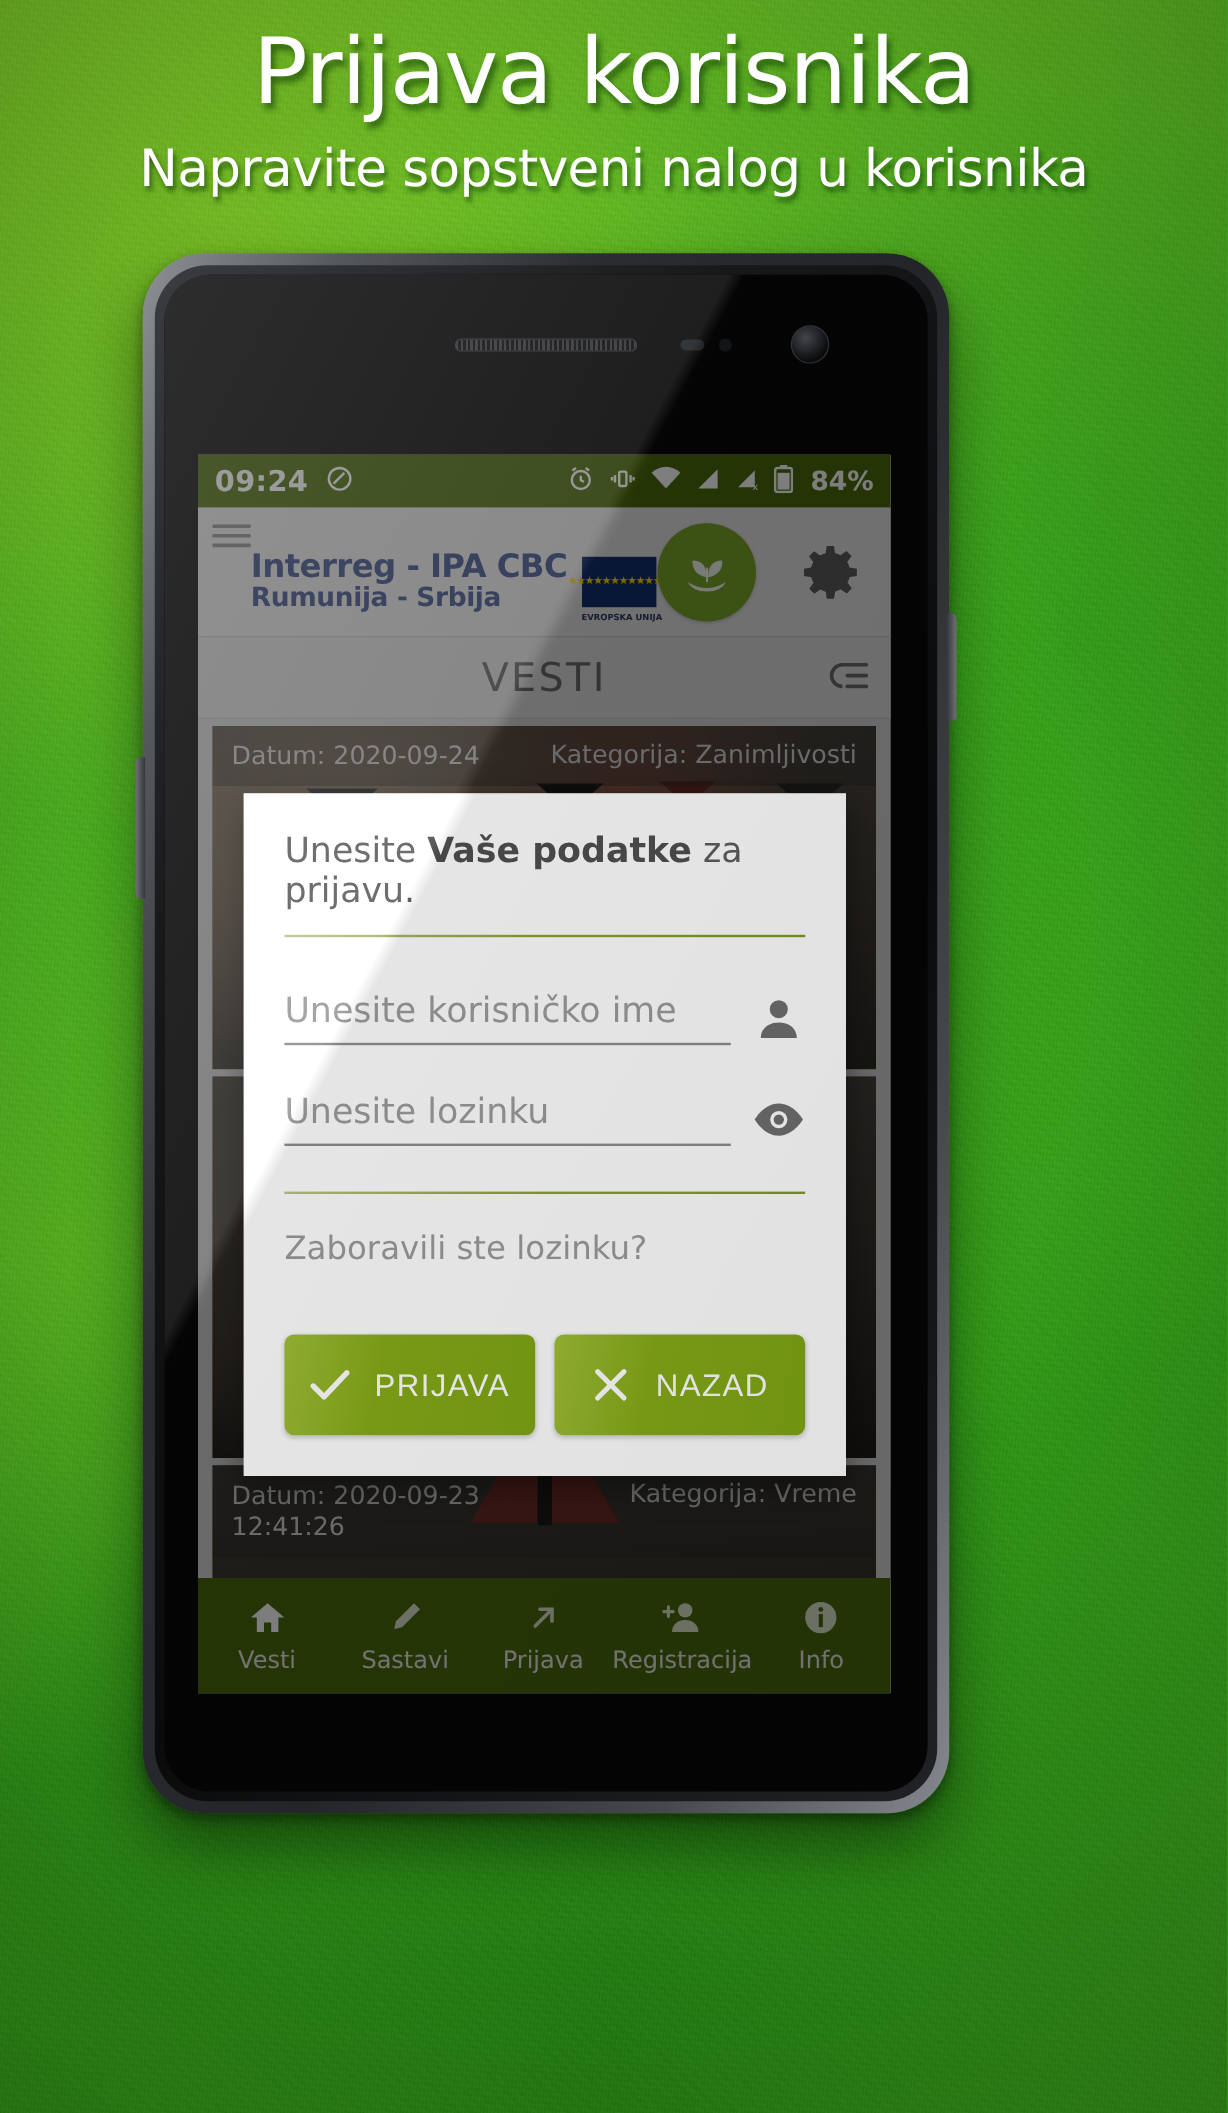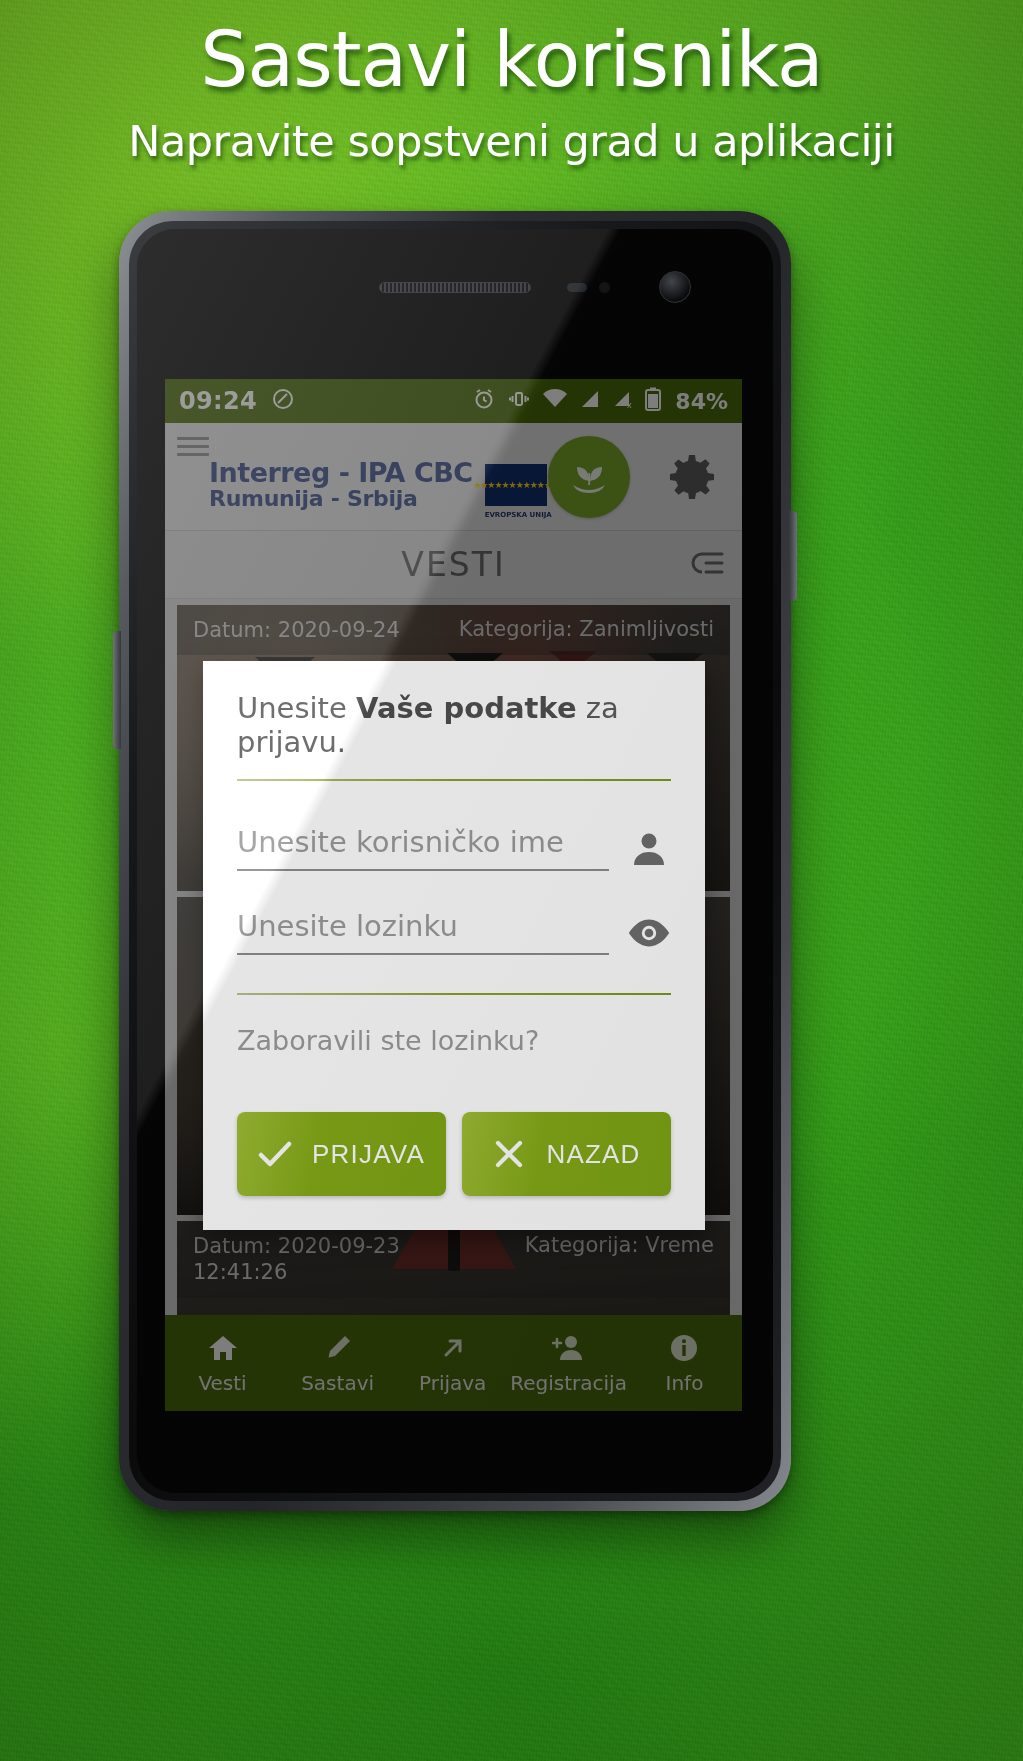--- a/index.html
+++ b/index.html
@@ -373,22 +373,22 @@
   }
 </style>
 </head>
 <body>
 
 <div class="bg"></div>
 <div class="bg-noise"></div>
 <div class="bg-vign"></div>
 
 <div class="headline">
-  <h1>Sastavi korisnika</h1>
-  <h2>Napravite sopstveni grad u aplikaciji</h2>
+  <h1>Prijava korisnika</h1>
+  <h2>Napravite sopstveni nalog u korisnika</h2>
 </div>
 
 <div class="phone">
   <div class="btn-vol"></div>
   <div class="btn-pwr"></div>
 
   <div class="phone-inner">
     <div class="phone-face">
 
       <div class="earpiece"></div>

